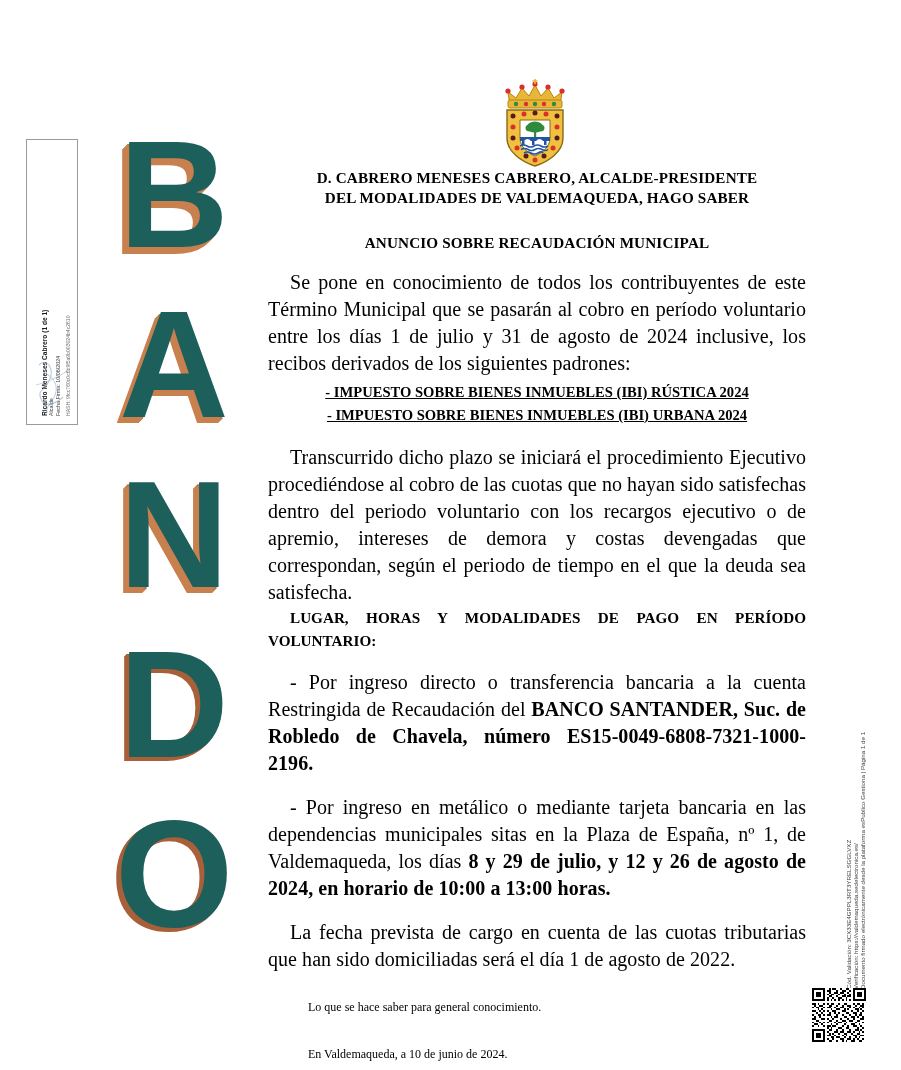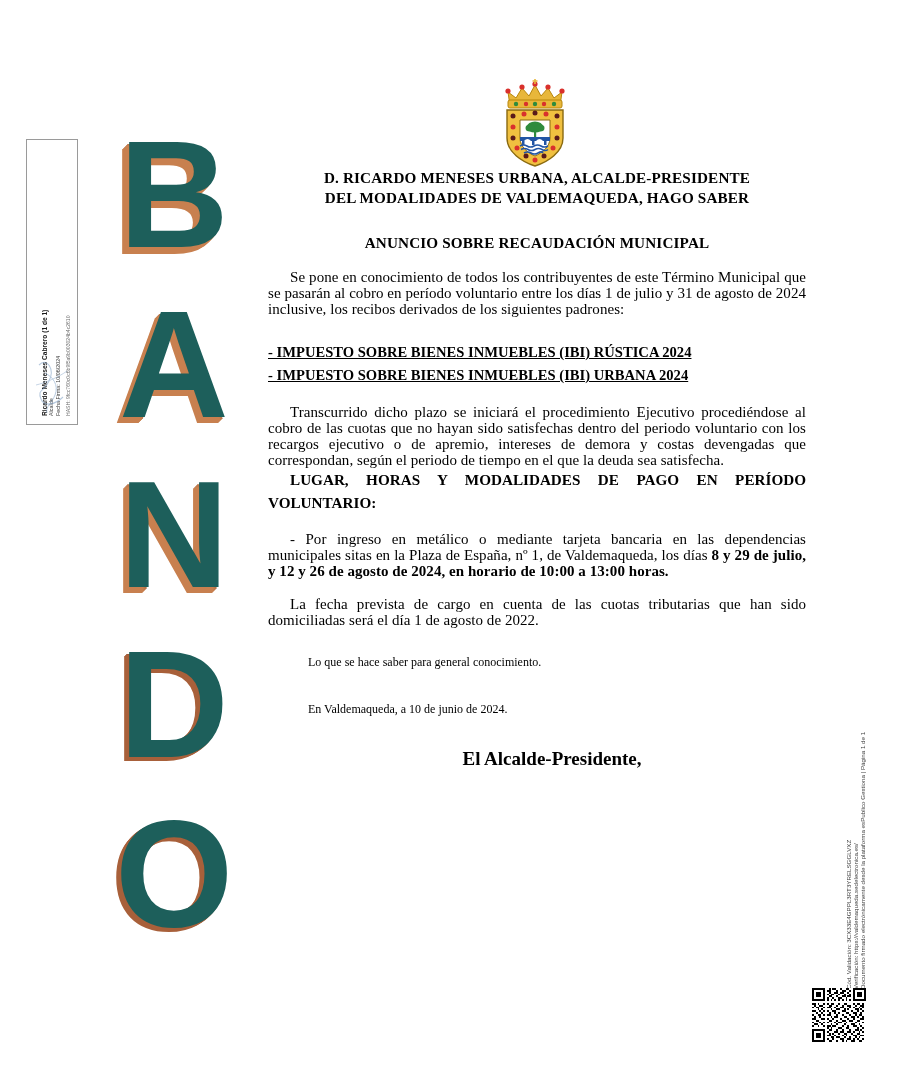--- a/index.html
+++ b/index.html
@@ -119,28 +119,29 @@
   }
   .section-title {
     margin-top: 26px;
     font-size: 15.2px;
     font-weight: bold;
     text-align: center;
     letter-spacing: .15px;
   }
   p.body {
     margin: 17px 0 0 0;
-    font-size: 15px;
-    line-height: 16px;
+    font-size: 20px;
+    line-height: 27px;
     text-align: justify;
     text-indent: 22px;
     letter-spacing: .05px;
   }
   .padron-list {
-    margin-top: 24px;
+    margin-top: 4px;
+    text-align: center;
   }
   .padron-item {
     font-size: 14.6px;
     font-weight: bold;
     line-height: 23px;
     white-space: nowrap;
   }
   .padron-item u { text-decoration: underline; }
   .lugar-head {
     font-size: 15.2px;
@@ -275,36 +276,37 @@
 
   <g fill="none" stroke="#2255a4" stroke-width="1.5">
     <path d="M24 70 q3.5 -2.2 7 0 t7 0 t7 0 t7 0"></path>
     <path d="M25 73.5 q3.5 -2.2 7 0 t7 0 t7 0 t6 0"></path>
     <path d="M28 77 q3.5 -2.2 7 0 t7 0 t5 0"></path>
   </g>
 </svg>
 
 <div id="doc">
 
-  <div class="hdr-line">D. RICARDO MENESES URBANA, ALCALDE-PRESIDENTE</div>
+  <div class="hdr-line">D. CABRERO MENESES CABRERO, ALCALDE-PRESIDENTE</div>
   <div class="hdr-line">DEL MODALIDADES DE VALDEMAQUEDA, HAGO SABER</div>
 
   <div class="section-title">ANUNCIO SOBRE RECAUDACIÓN MUNICIPAL</div>
 
   <p class="body">Se pone en conocimiento de todos los contribuyentes de este Término Municipal que se pasarán al cobro en período voluntario entre los días 1 de julio y 31 de agosto de 2024 inclusive, los recibos derivados de los siguientes padrones:</p>
 
   <div class="padron-list">
     <div class="padron-item"><u>- IMPUESTO SOBRE BIENES INMUEBLES (IBI) RÚSTICA 2024</u></div>
     <div class="padron-item"><u>- IMPUESTO SOBRE BIENES INMUEBLES (IBI) URBANA 2024</u></div>
   </div>
 
   <p class="body">Transcurrido dicho plazo se iniciará el procedimiento Ejecutivo procediéndose al cobro de las cuotas que no hayan sido satisfechas dentro del periodo voluntario con los recargos ejecutivo o de apremio, intereses de demora y costas devengadas que correspondan, según el periodo de tiempo en el que la deuda sea satisfecha.</p>
 
   <div class="lugar-head">LUGAR, HORAS Y MODALIDADES DE PAGO EN PERÍODO VOLUNTARIO:</div>
 
+  <p class="body"><span>- Por ingreso directo o transferencia bancaria a la cuenta Restringida de Recaudación del </span><b>BANCO SANTANDER, Suc. de Robledo de Chavela, número ES15-0049-6808-7321-1000-2196.</b></p>
 
   <p class="body"><span>- Por ingreso en metálico o mediante tarjeta bancaria en las dependencias municipales sitas en la Plaza de España, nº 1, de Valdemaqueda, los días </span><b>8 y 29 de julio, y 12 y 26 de agosto de 2024, en horario de 10:00 a 13:00 horas.</b></p>
 
   <p class="body">La fecha prevista de cargo en cuenta de las cuotas tributarias que han sido domiciliadas será el día 1 de agosto de 2022.</p>
 
   <div class="closing">Lo que se hace saber para general conocimiento.</div>
   <div class="closing">En Valdemaqueda, a 10 de junio de 2024.</div>
 
   <div class="signature-line">El Alcalde-Presidente,</div>
 </div>

